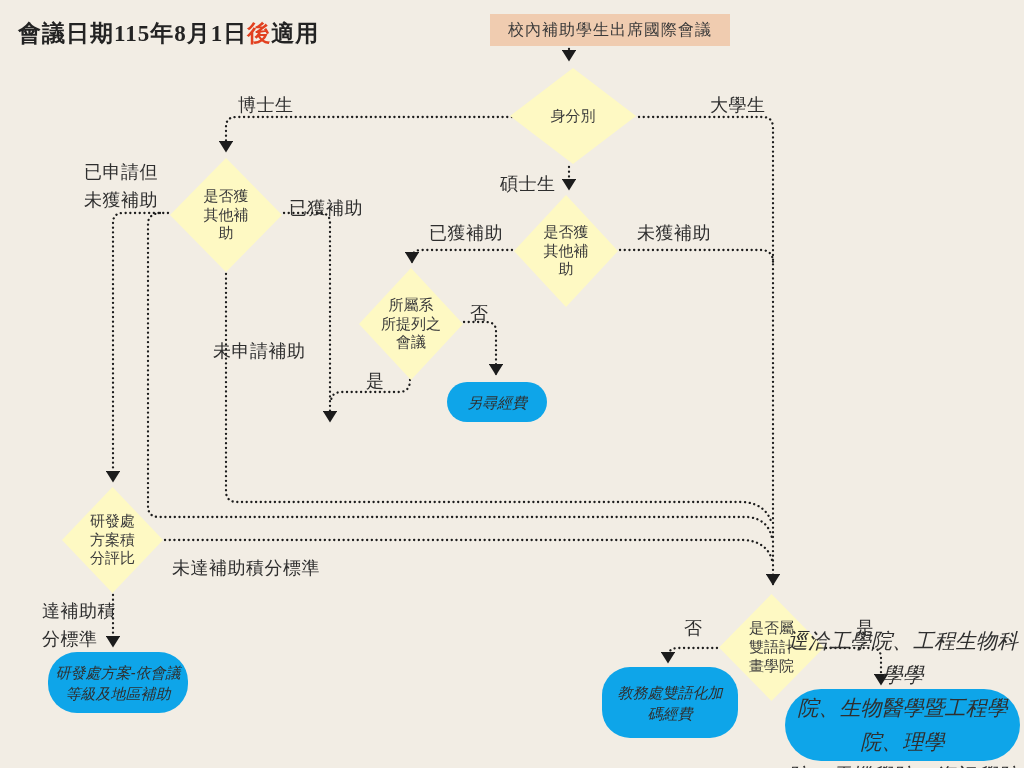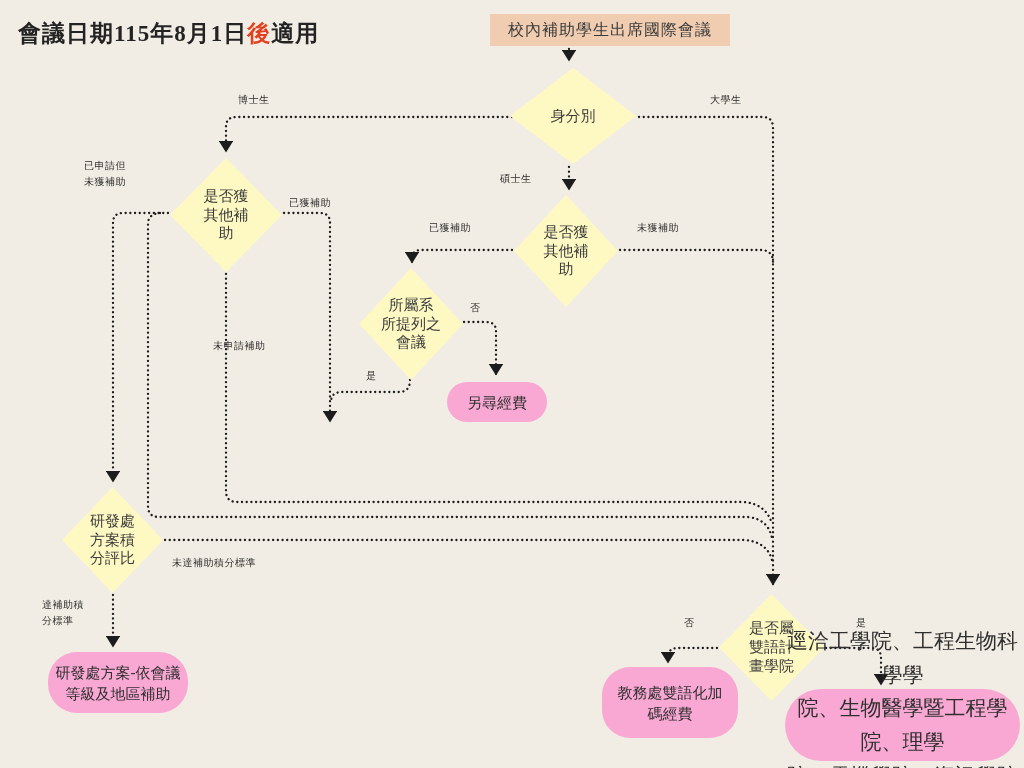--- a/index.html
+++ b/index.html
@@ -20,26 +20,26 @@
     background:#f0ccb0;display:flex;align-items:center;justify-content:center;
     font-size:16px;letter-spacing:1px;color:#3a3a3a;margin-left:40px;
   }
   .diamond{
     clip-path:polygon(50% 0,100% 50%,50% 100%,0 50%);
     background:#fef9c3;
     display:flex;align-items:center;justify-content:center;text-align:center;
     font-size:15px;line-height:1.26;color:#3c3c3c;white-space:pre-line;
   }
   .pill{
-    background:#f9a8d4;border-radius:30px;
+    background:#0ea5e9;border-radius:30px;
     display:flex;align-items:center;justify-content:center;text-align:center;
-    font-size:15px;line-height:1.4;color:#2f2f2f;white-space:pre-line;
+    font-size:15px;line-height:1.4;color:#2f2f2f;white-space:pre-line;font-style:italic;
   }
   .elabel{
-    font-size:10px;color:#2e2e2e;white-space:nowrap;letter-spacing:0.5px;
+    font-size:18px;color:#2e2e2e;white-space:nowrap;letter-spacing:0.5px;
   }
   .elabel.multi{white-space:pre-line;line-height:1.58;}
   svg.edges{position:absolute;left:0;top:0;}
 </style>
 </head>
 <body>
 
 <div class="stage">
 
   <svg class="edges" width="1024" height="768" viewBox="0 0 1024 768">

